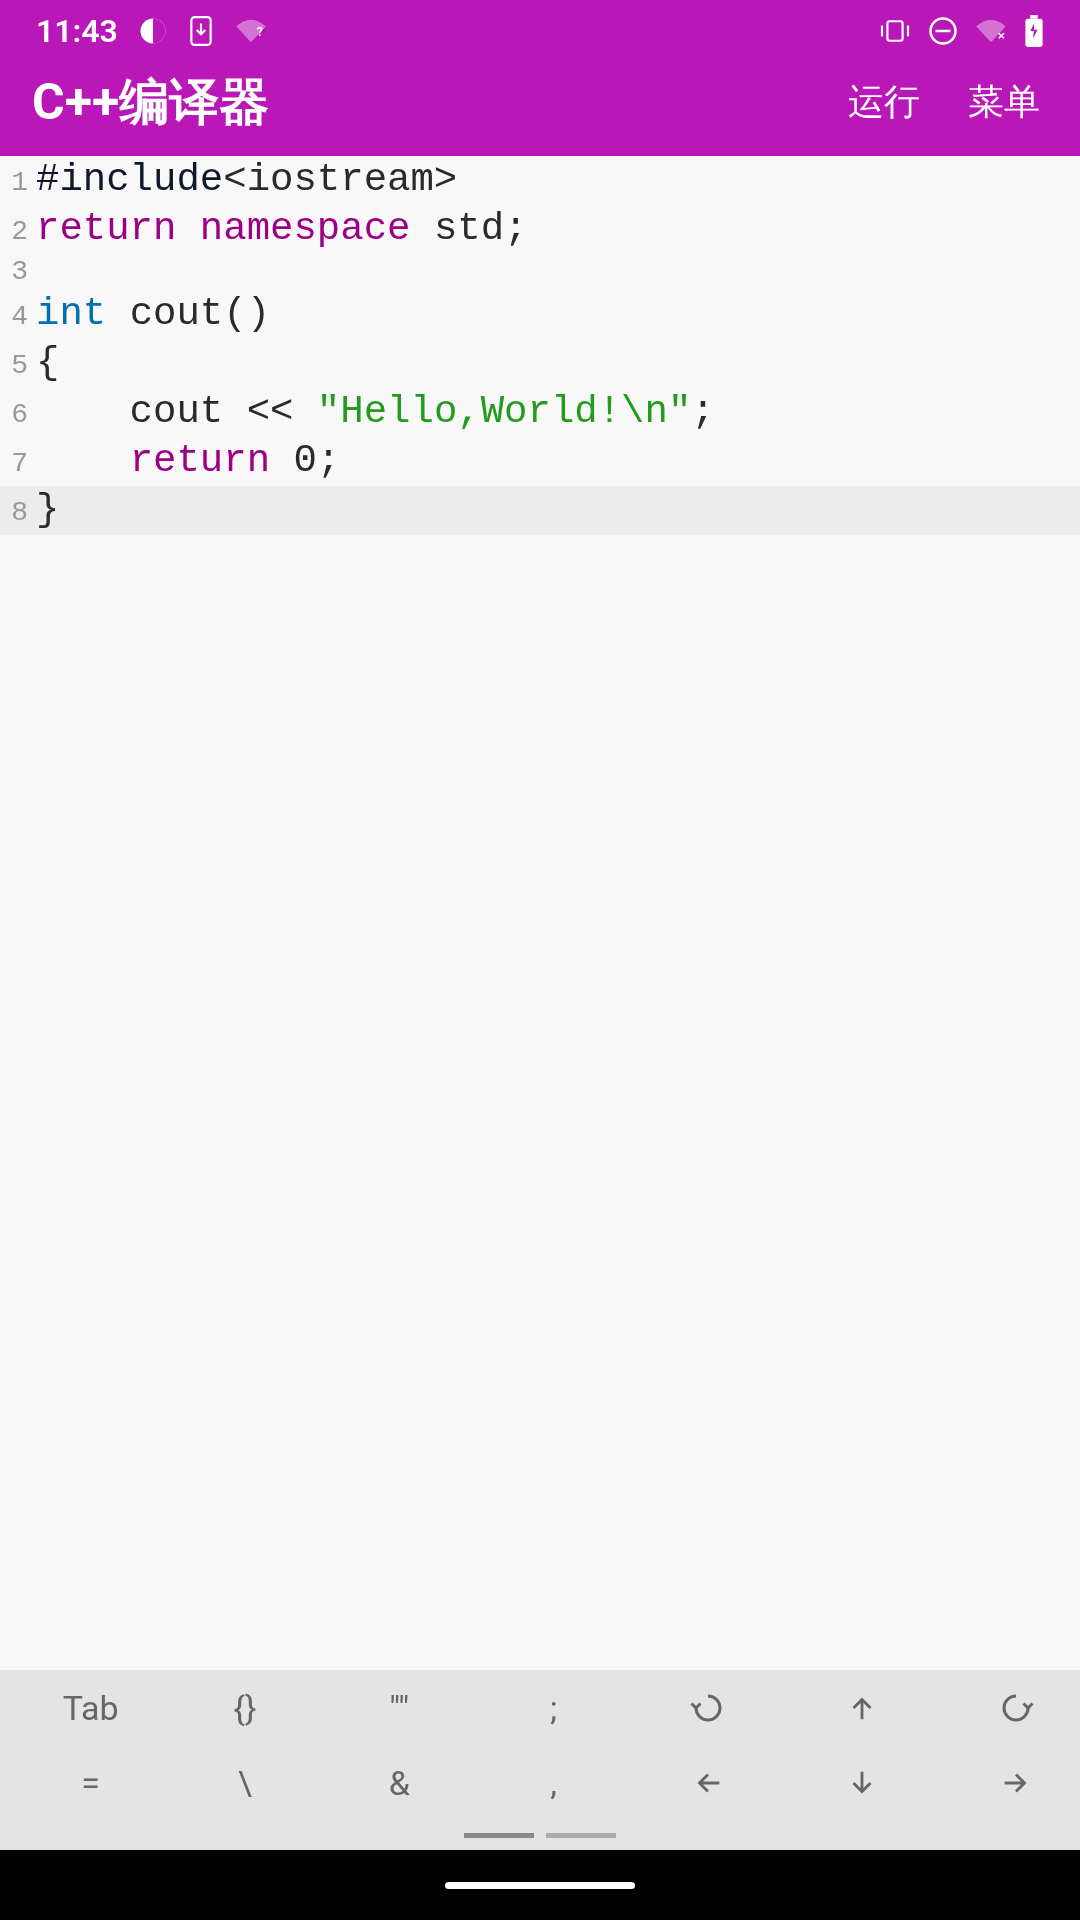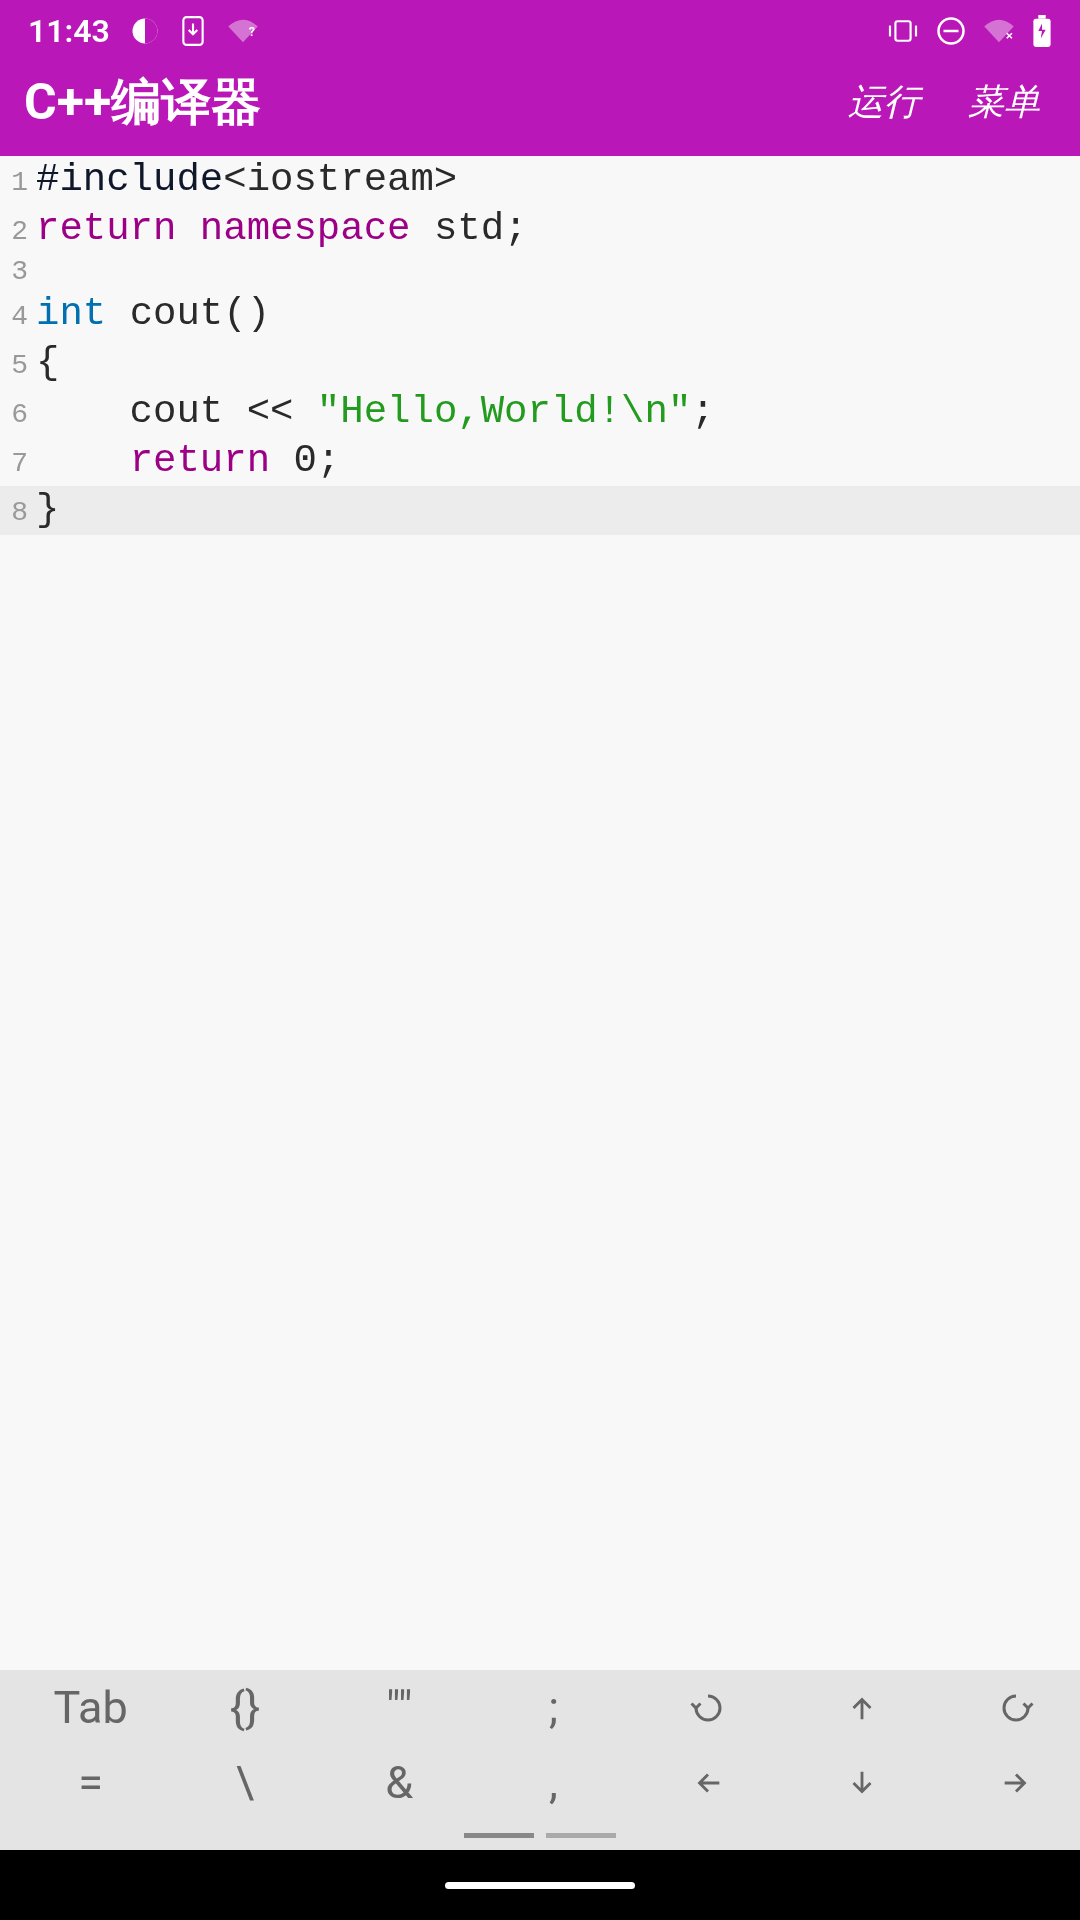--- a/index.html
+++ b/index.html
@@ -16,41 +16,41 @@
       flex-direction: column;
       overflow: hidden;
     }
     .status-bar {
       background: #b917b7;
       color: #fff;
       height: 62px;
       display: flex;
       align-items: center;
       justify-content: space-between;
-      padding: 0 28px;
+      padding: 0 36px;
       font-size: 32px;
       font-weight: 600;
     }
     .status-left {
       display: flex;
       align-items: center;
       gap: 20px;
     }
     .status-right {
       display: flex;
       align-items: center;
       gap: 16px;
     }
     .status-icon svg {
       display: block;
     }
     .header {
       background: #b917b7;
       color: #fff;
-      padding: 10px 40px 24px 24px;
+      padding: 10px 40px 24px 32px;
       display: flex;
       align-items: center;
       justify-content: space-between;
     }
     .header-left {
       display: flex;
       flex-direction: column;
     }
     .app-title {
       font-size: 50px;
@@ -63,21 +63,20 @@
     }
     .header-actions {
       display: flex;
       gap: 48px;
       align-items: center;
     }
     .header-action {
       font-size: 36px;
       color: #fff;
       cursor: pointer;
-      font-style: italic;
     }
     .editor {
       flex: 1;
       background: #f8f8f8;
       font-family: "Courier New", Consolas, monospace;
       font-size: 39px;
       overflow: auto;
     }
     .code-line {
       display: flex;
@@ -113,21 +112,21 @@
     }
     .toolbar-row {
       flex: 1;
       display: flex;
     }
     .toolbar-key {
       flex: 1;
       display: flex;
       align-items: center;
       justify-content: center;
-      font-size: 45px;
+      font-size: 34px;
       color: #666;
       cursor: pointer;
       margin-left: 27px;
     }
     .toolbar-key svg {
       display: block;
     }
     .bottom-indicator {
       height: 30px;
       display: flex;

